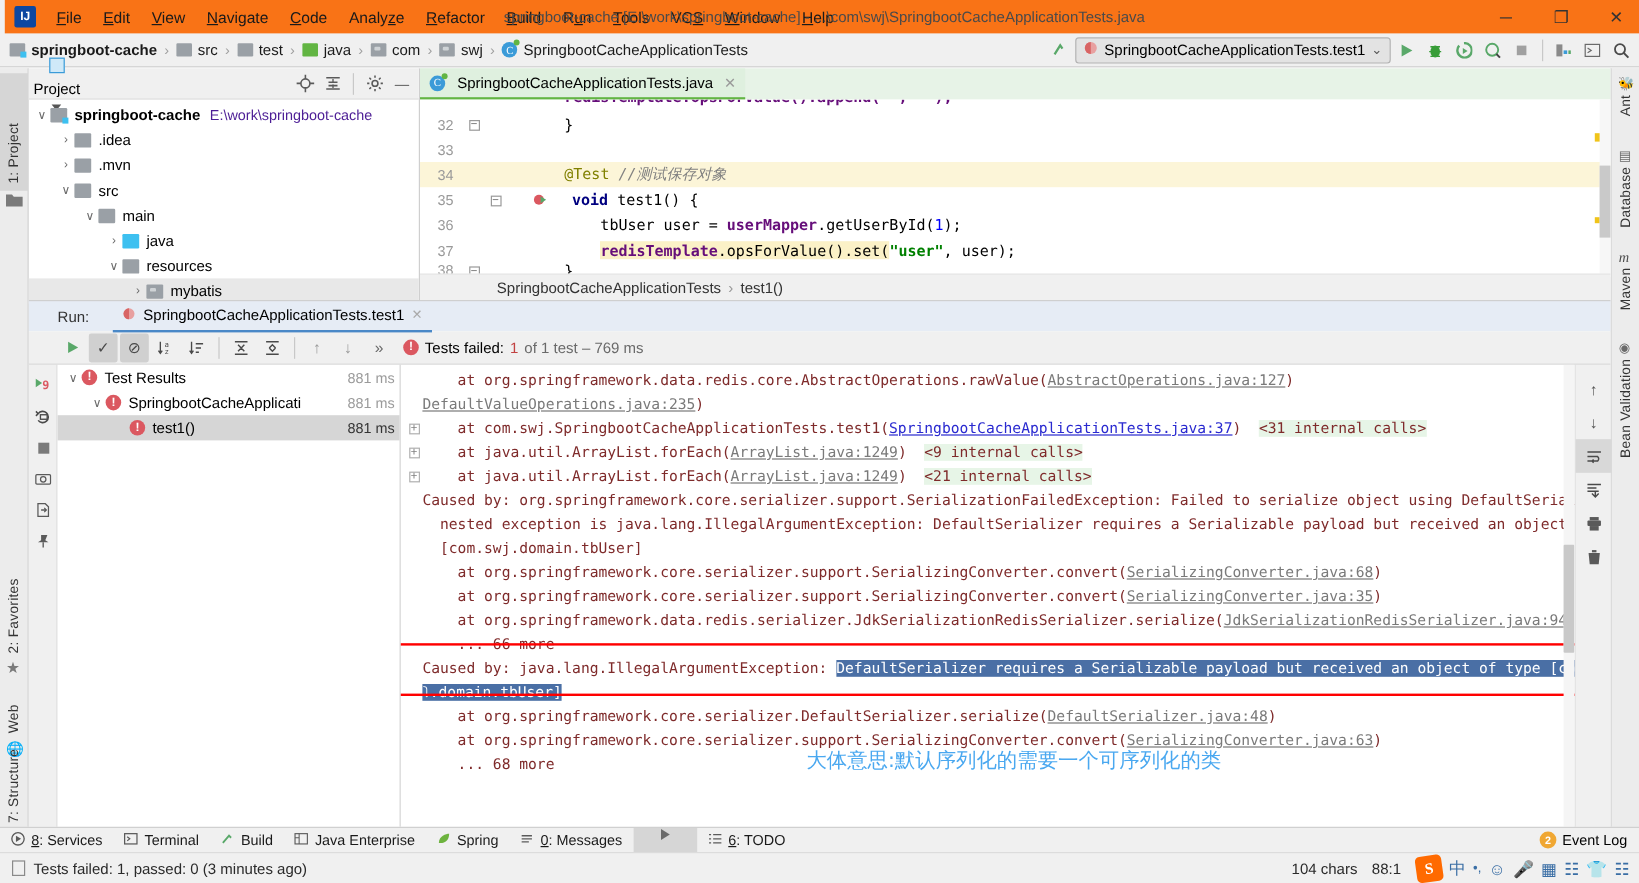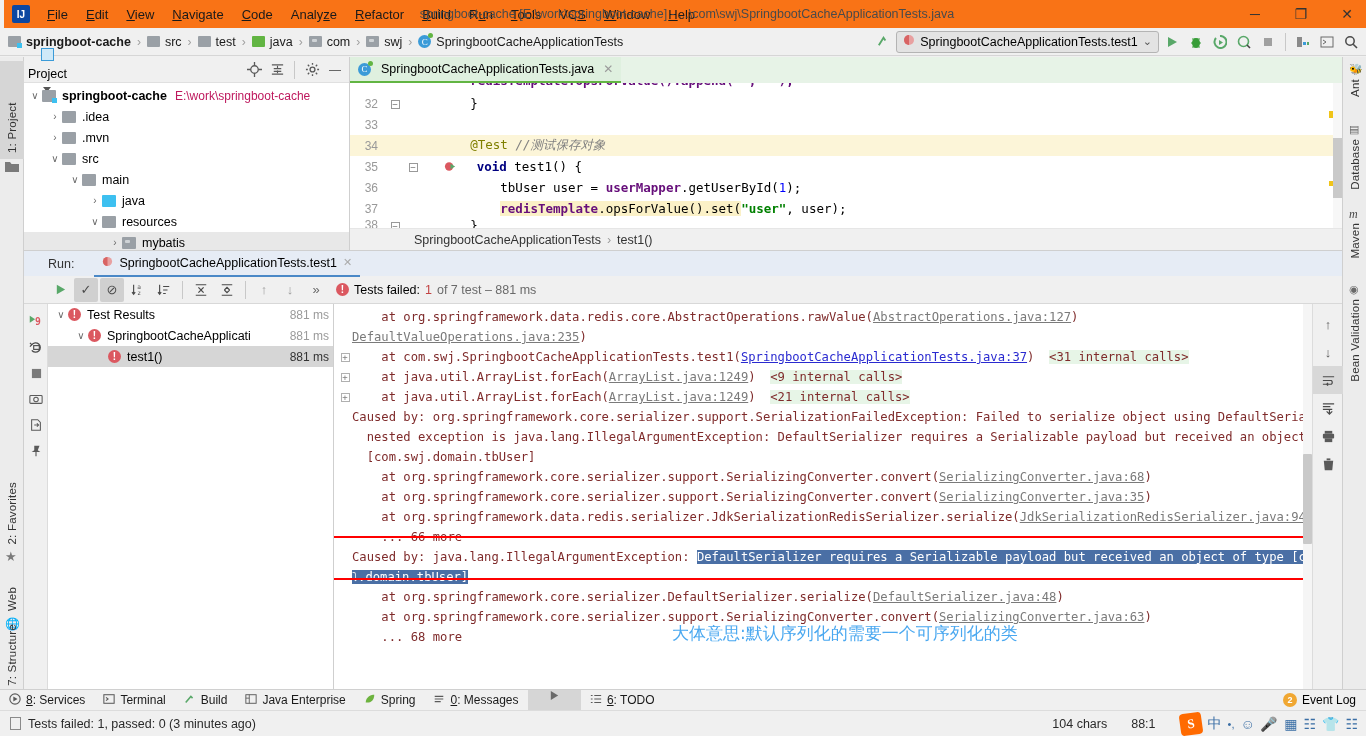--- a/index.html
+++ b/index.html
@@ -105,21 +105,21 @@
   .proj-title { display:flex; align-items:center; gap:6px; font-size: 12.5px; flex-direction: column; }
   .proj-sq { width: 13px; height: 13px; border: 1.5px solid #3b9bd8; background:#cfe9f8; }
   .caret-dn { width:0;height:0;border-left:4px solid transparent;border-right:4px solid transparent;border-top:5px solid #555; }
   .proj-actions { margin-left:auto; display:flex; align-items:center; gap:3px; }
   .pact { width:20px;height:20px;display:flex;align-items:center;justify-content:center;color:#555; }
   .tree { padding-top: 2px; font-size: 12.5px; }
   .tnode { display: flex; align-items: center; height: 21px; padding-left: 4px; white-space: nowrap; }
   .tnode.sel { background: #e8e8e8; }
   .arr { width: 14px; text-align: center; color: #6b6b6b; font-size: 10px; flex: 0 0 14px; }
   .tnode .folder-ico { width: 14px; height: 12px; margin-right: 6px; }
-  .tpath { color: #be185d; margin-left: 8px; font-size: 12px; }
+  .tpath { color: #4c1d95; margin-left: 8px; font-size: 12px; }
 
   
   .editor-wrap {
     position: absolute; left: 350px; top: 57px; right: 24px; height: 193px; background: #fff;
   }
   .tabrow { height: 26px; background: #e7f3e7; display: flex; align-items: flex-end; }
   .etab {
     display:flex;align-items:center;gap:5px;height:26px;padding:0 8px;
     background:#dff0df;font-size:12.5px;border-bottom:2px solid #62b543;
   }
@@ -207,21 +207,21 @@
   .btab u { text-decoration: underline; }
   .evlog { margin-left:auto; display:flex;align-items:center;gap:5px; padding-right:10px; }
   .ev-badge { width:14px;height:14px;border-radius:50%;background:#f0a732;color:#fff;font-size:9px;
               display:flex;align-items:center;justify-content:center;font-weight:bold; }
   .statusbar {
     position:absolute; left:0; bottom:0; width:1366px; height:26px;
     background:#f0f0f0; display:flex; align-items:center; font-size:12.5px; color:#2a2a2a;
     border-top:1px solid #dcdcdc;
   }
   .sb-left { display:flex;align-items:center;gap:7px;padding-left:10px; }
-  .sb-right { margin-left:auto; display:flex;align-items:center;gap:24px;padding-right:8px; }
+  .sb-right { margin-left:auto; display:flex;align-items:center;gap:12px;padding-right:8px; }
   .ime-icons { display:flex;align-items:center;gap:6px;color:#3a6ea5;font-size:14px; }
   .sogou {
     width:22px;height:22px;background:#ff6a00;color:#fff;border-radius:4px;
     display:flex;align-items:center;justify-content:center;font-weight:bold;font-size:13px;
     transform: rotate(-8deg); font-family:"Liberation Serif",serif;
   }
   .doc-ico { width:11px;height:13px;border:1px solid #8a8a8a;display:inline-block; }
 </style>
 </head>
 <body>
@@ -601,21 +601,21 @@
           </svg>
       </span>
       <span class="rt-sep"></span>
       <span class="rt-btn" style="color:#9a9a9a;">↑</span>
       <span class="rt-btn" style="color:#9a9a9a;">↓</span>
       <span class="rt-btn" style="color:#6a6a6a;">»</span>
       <div class="status-line">
         <span class="err-dot">!</span>
         <span style="color:#000000;">Tests failed:</span>
         <span style="color:#c24242;">1</span>
-        <span style="color:#6a6a6a;">of 7 test – 881 ms</span>
+        <span style="color:#6a6a6a;">of 1 test – 769 ms</span>
       </div>
     </div>
 
     <div class="run-body">
       <div class="run-left-ico">
         <span class="rli">
           <svg width="16" height="16" viewBox="0 0 18 18">
               <path d="M2 3 L8 7 L2 11 Z" fill="#59a869"></path>
               <text x="8" y="13" font-size="11" fill="#db5860" font-weight="bold" font-family="monospace">9</text>
             </svg>

